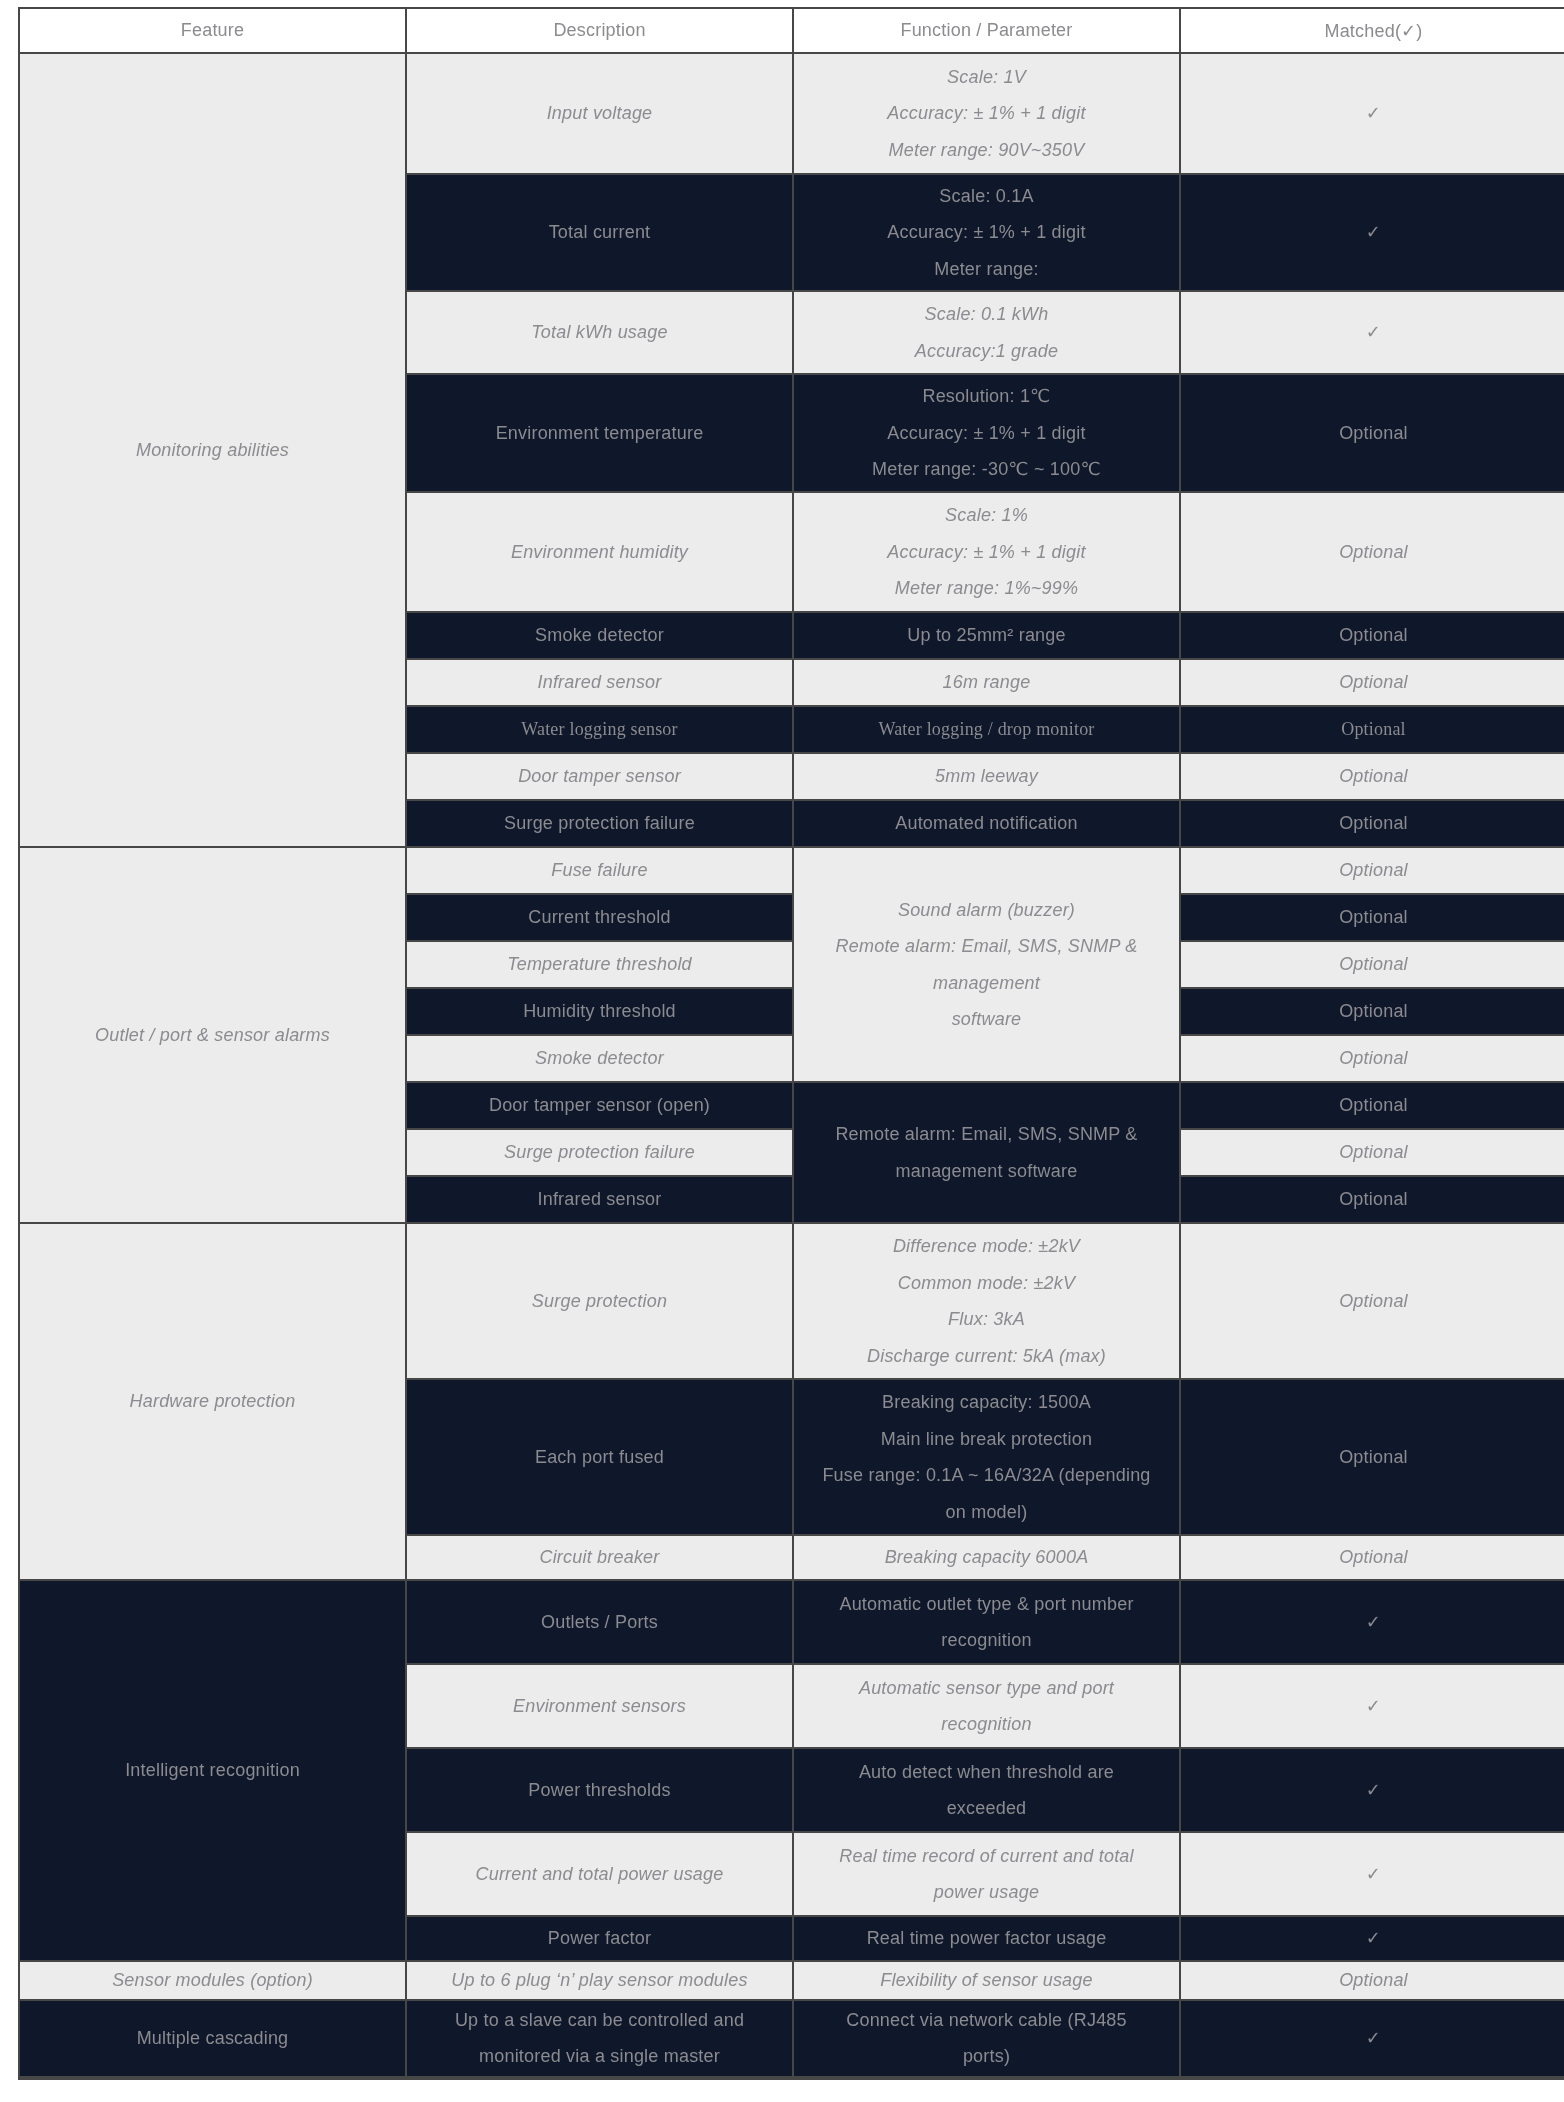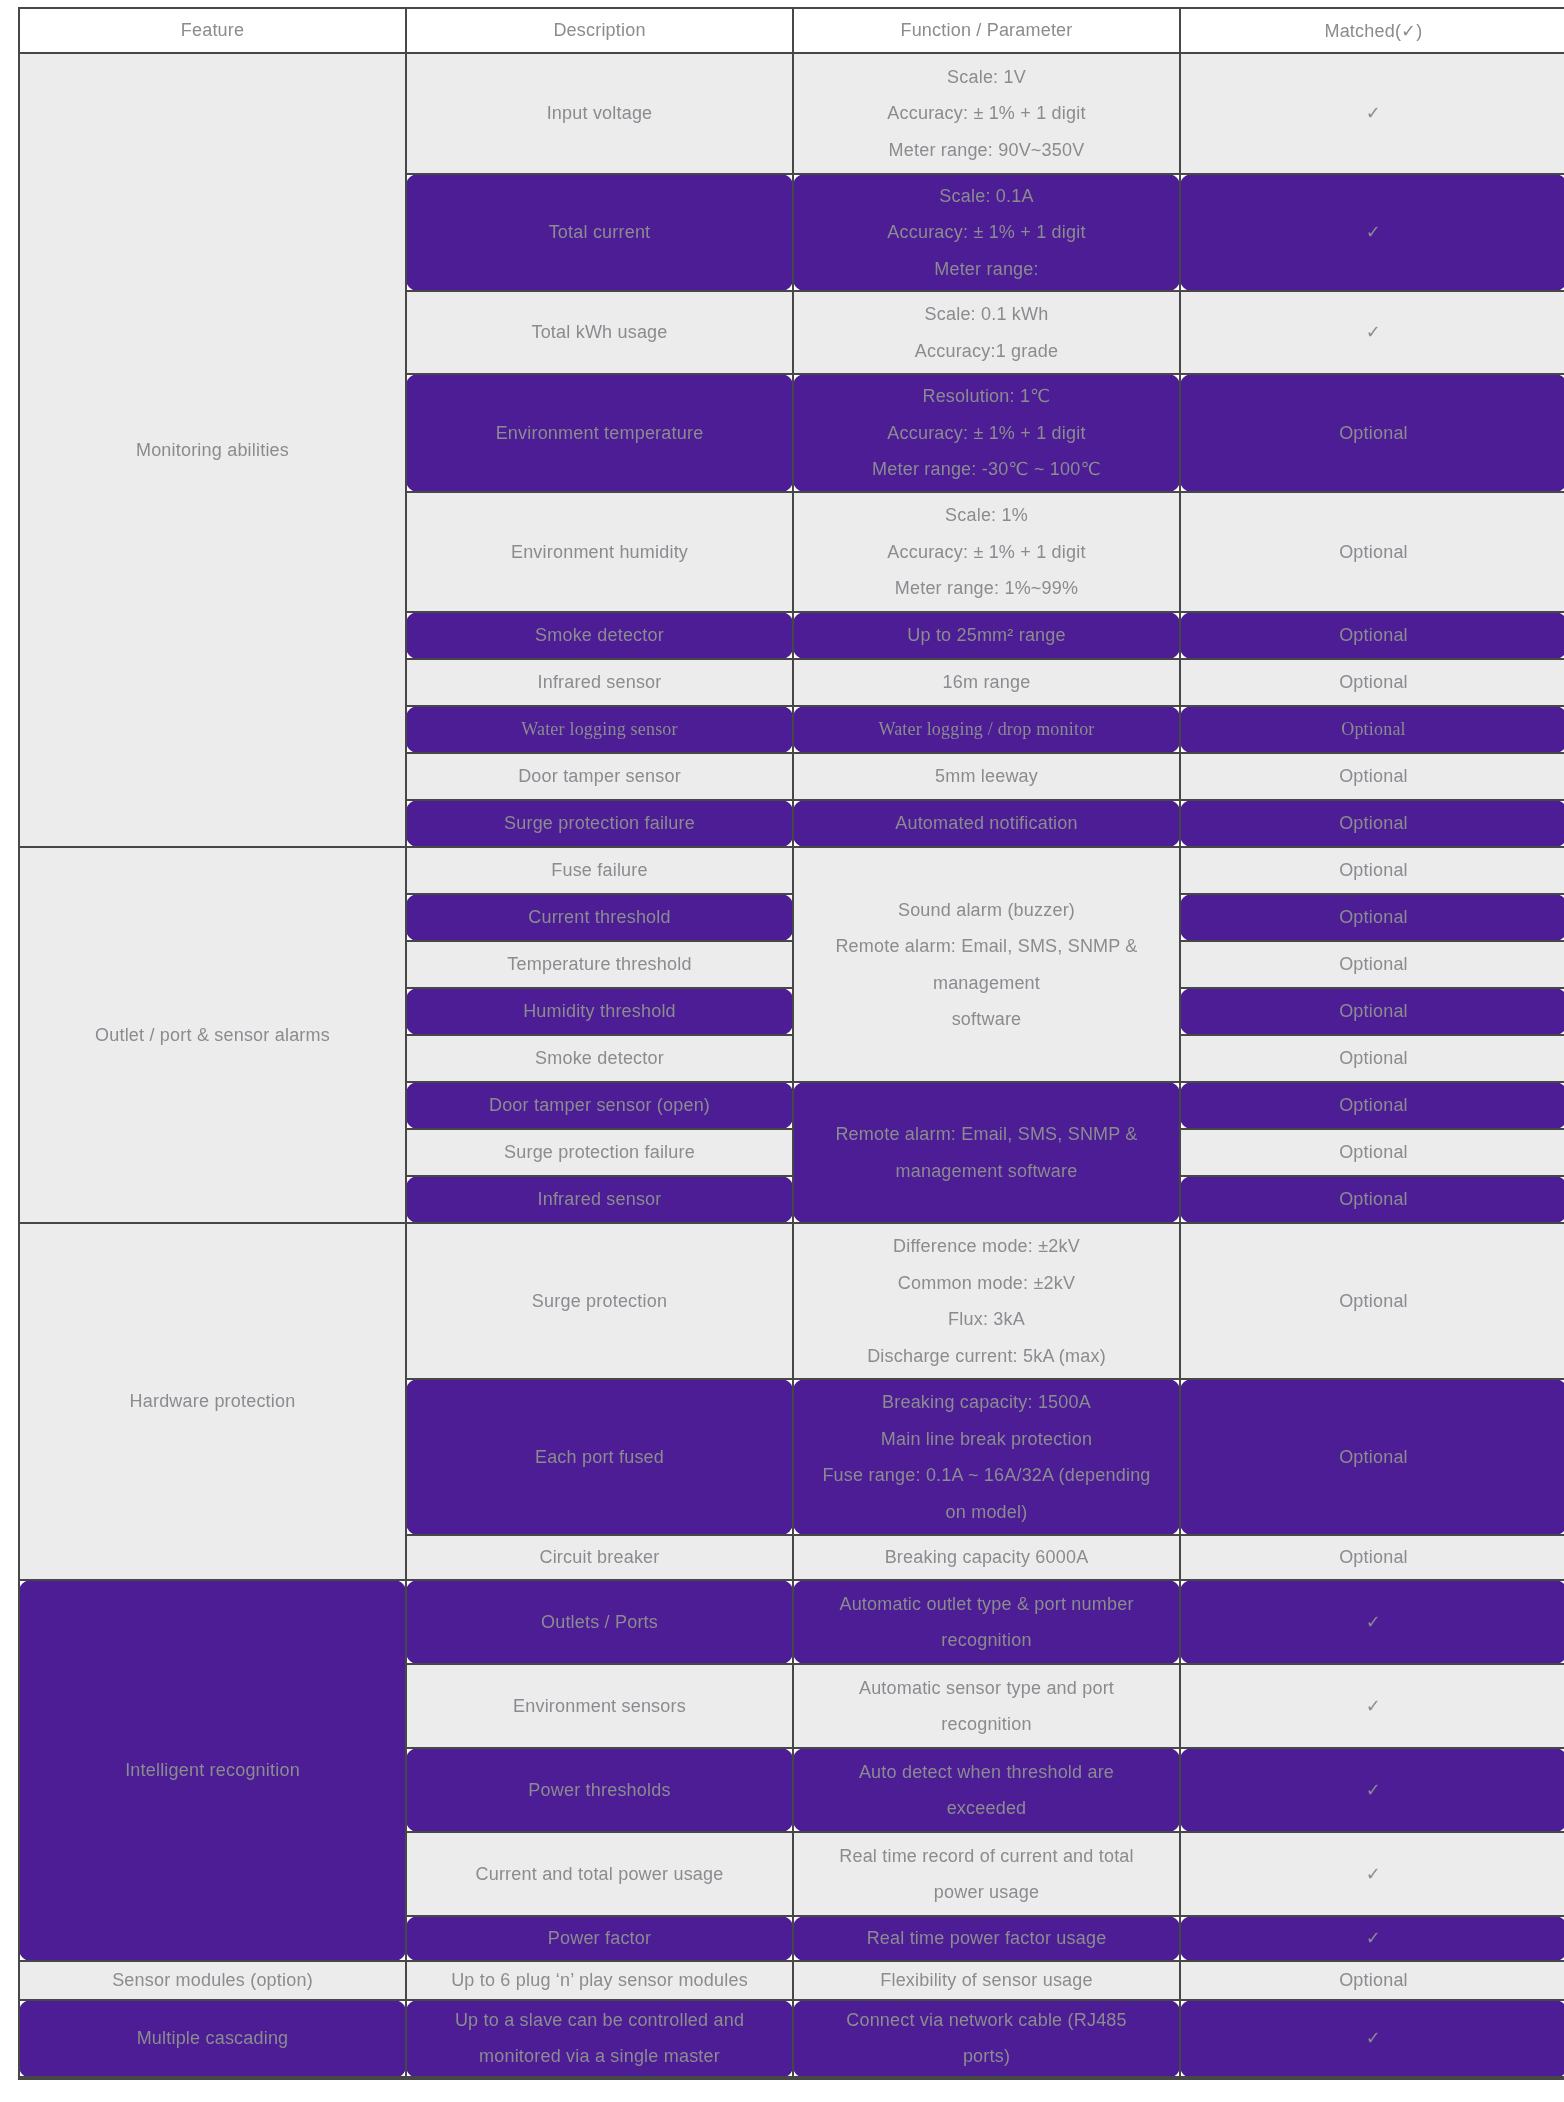--- a/index.html
+++ b/index.html
@@ -14,22 +14,22 @@
   col { width: 387px; }
   th, td {
     border: 2px solid var(--border, #474747);
     color: var(--text, #8b8b90);
     font-size: 18px; font-weight: 400;
     text-align: center; vertical-align: middle;
     padding: 0; letter-spacing: 0.2px;
   }
   thead tr { height: 45px; }
   thead th { background: #ffffff; }
-  tr.s > td { background: var(--stripe, #ececec); }
-  tr.w > td { background: #4c1d95; border-radius: 12px; }
+  tr.s > td { background: var(--stripe, #ececec); font-style: italic; }
+  tr.w > td { background: #0f172a; }
   .ln { display: block; line-height: 36.5px; }
   tbody tr:last-child td { border-bottom-width: 4px; }
 </style>
 </head>
 <body style="--stripe: #ececec; --border: #474747; --text: #8b8b90;">
 
 <div class="wrap">
   <table>
     <colgroup>
       <col>

